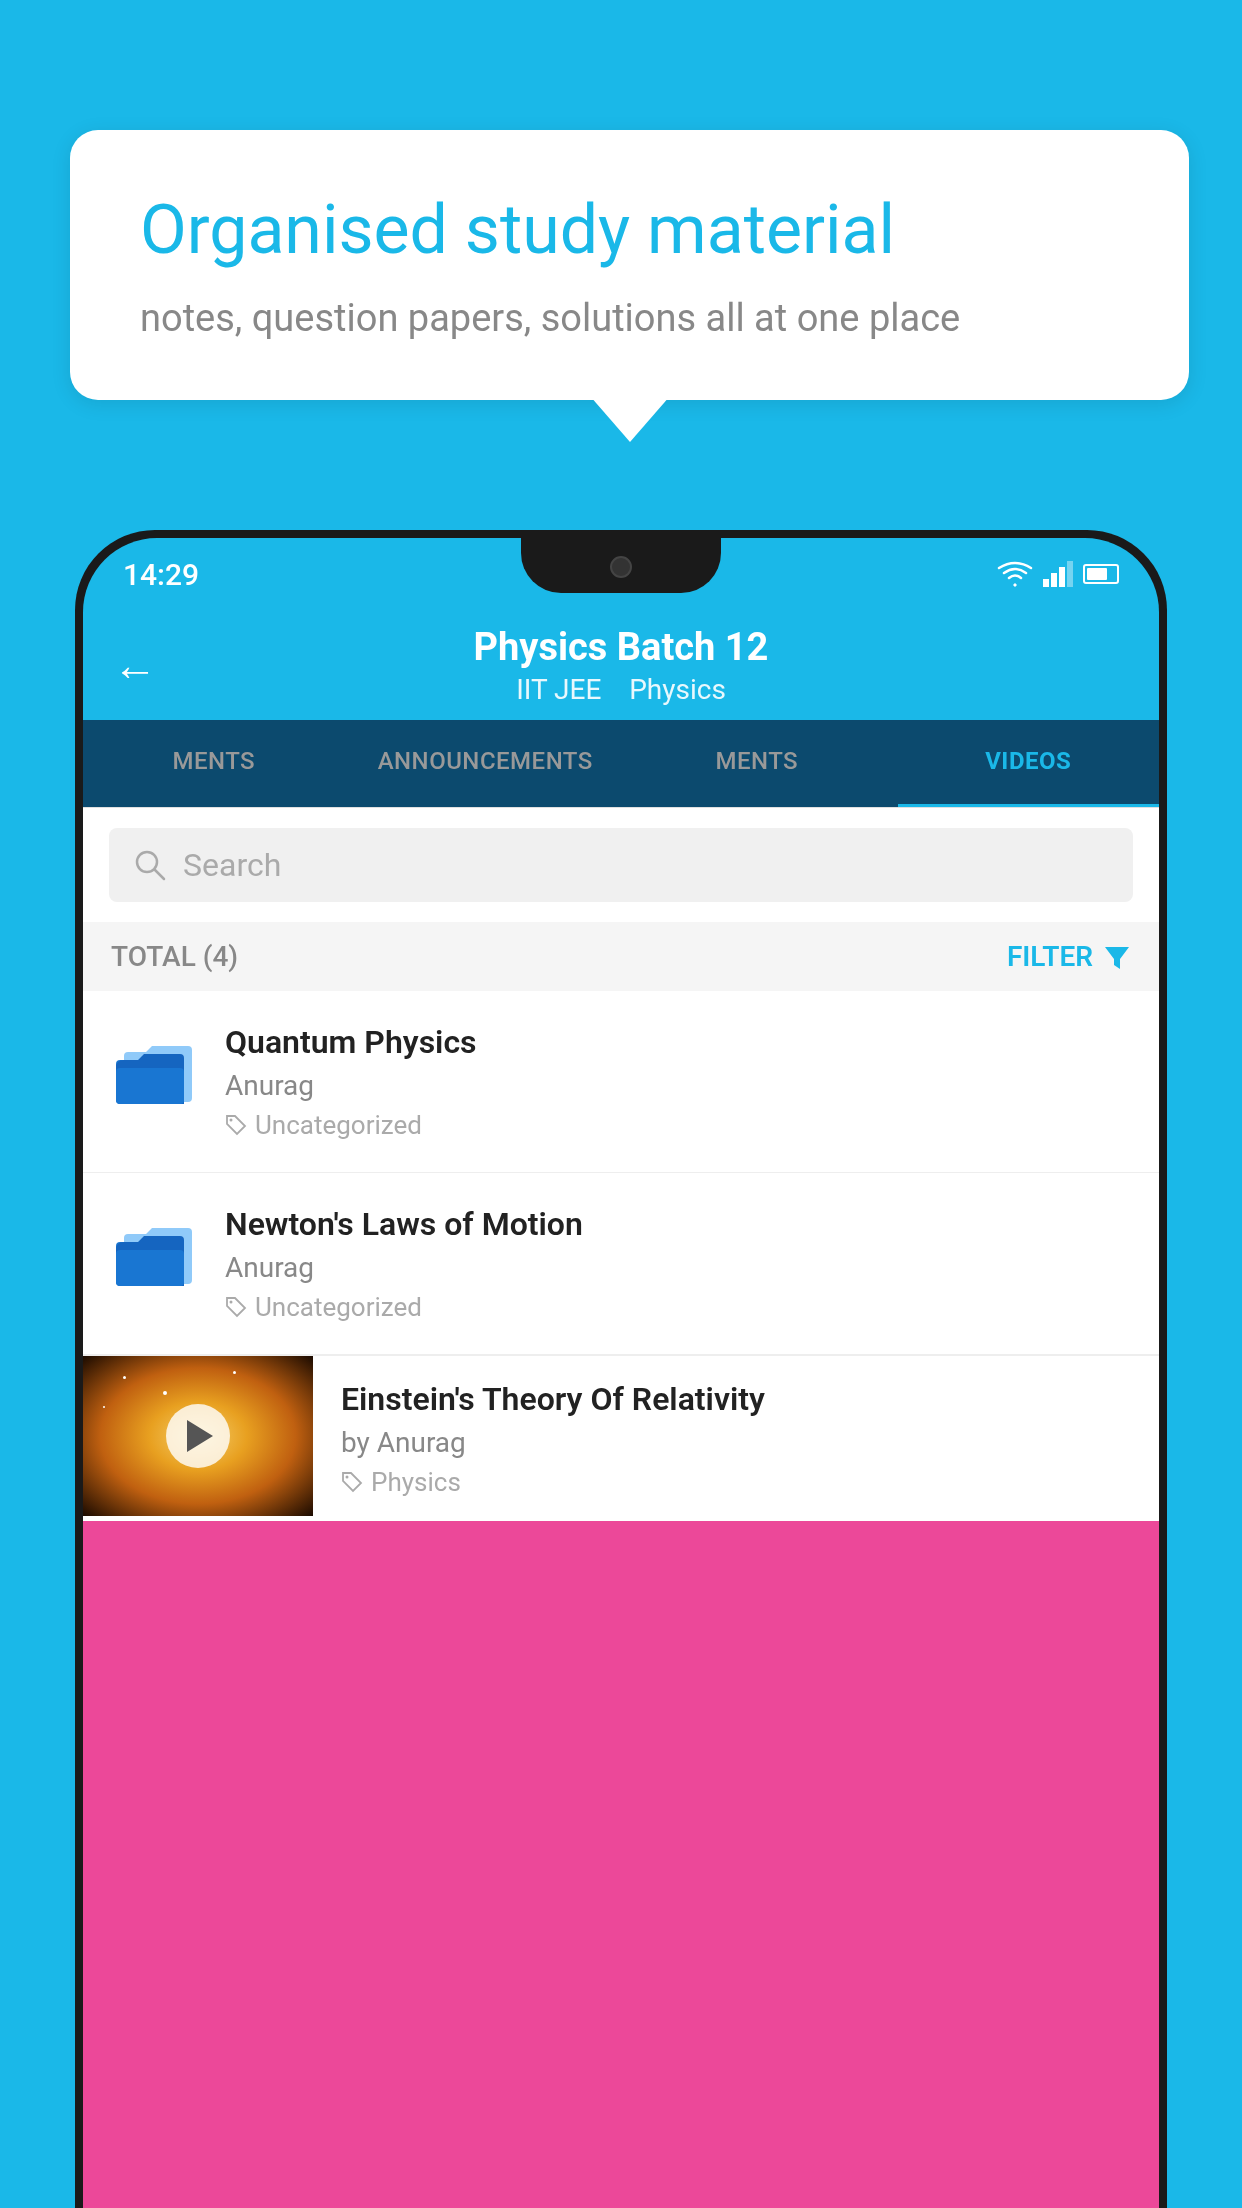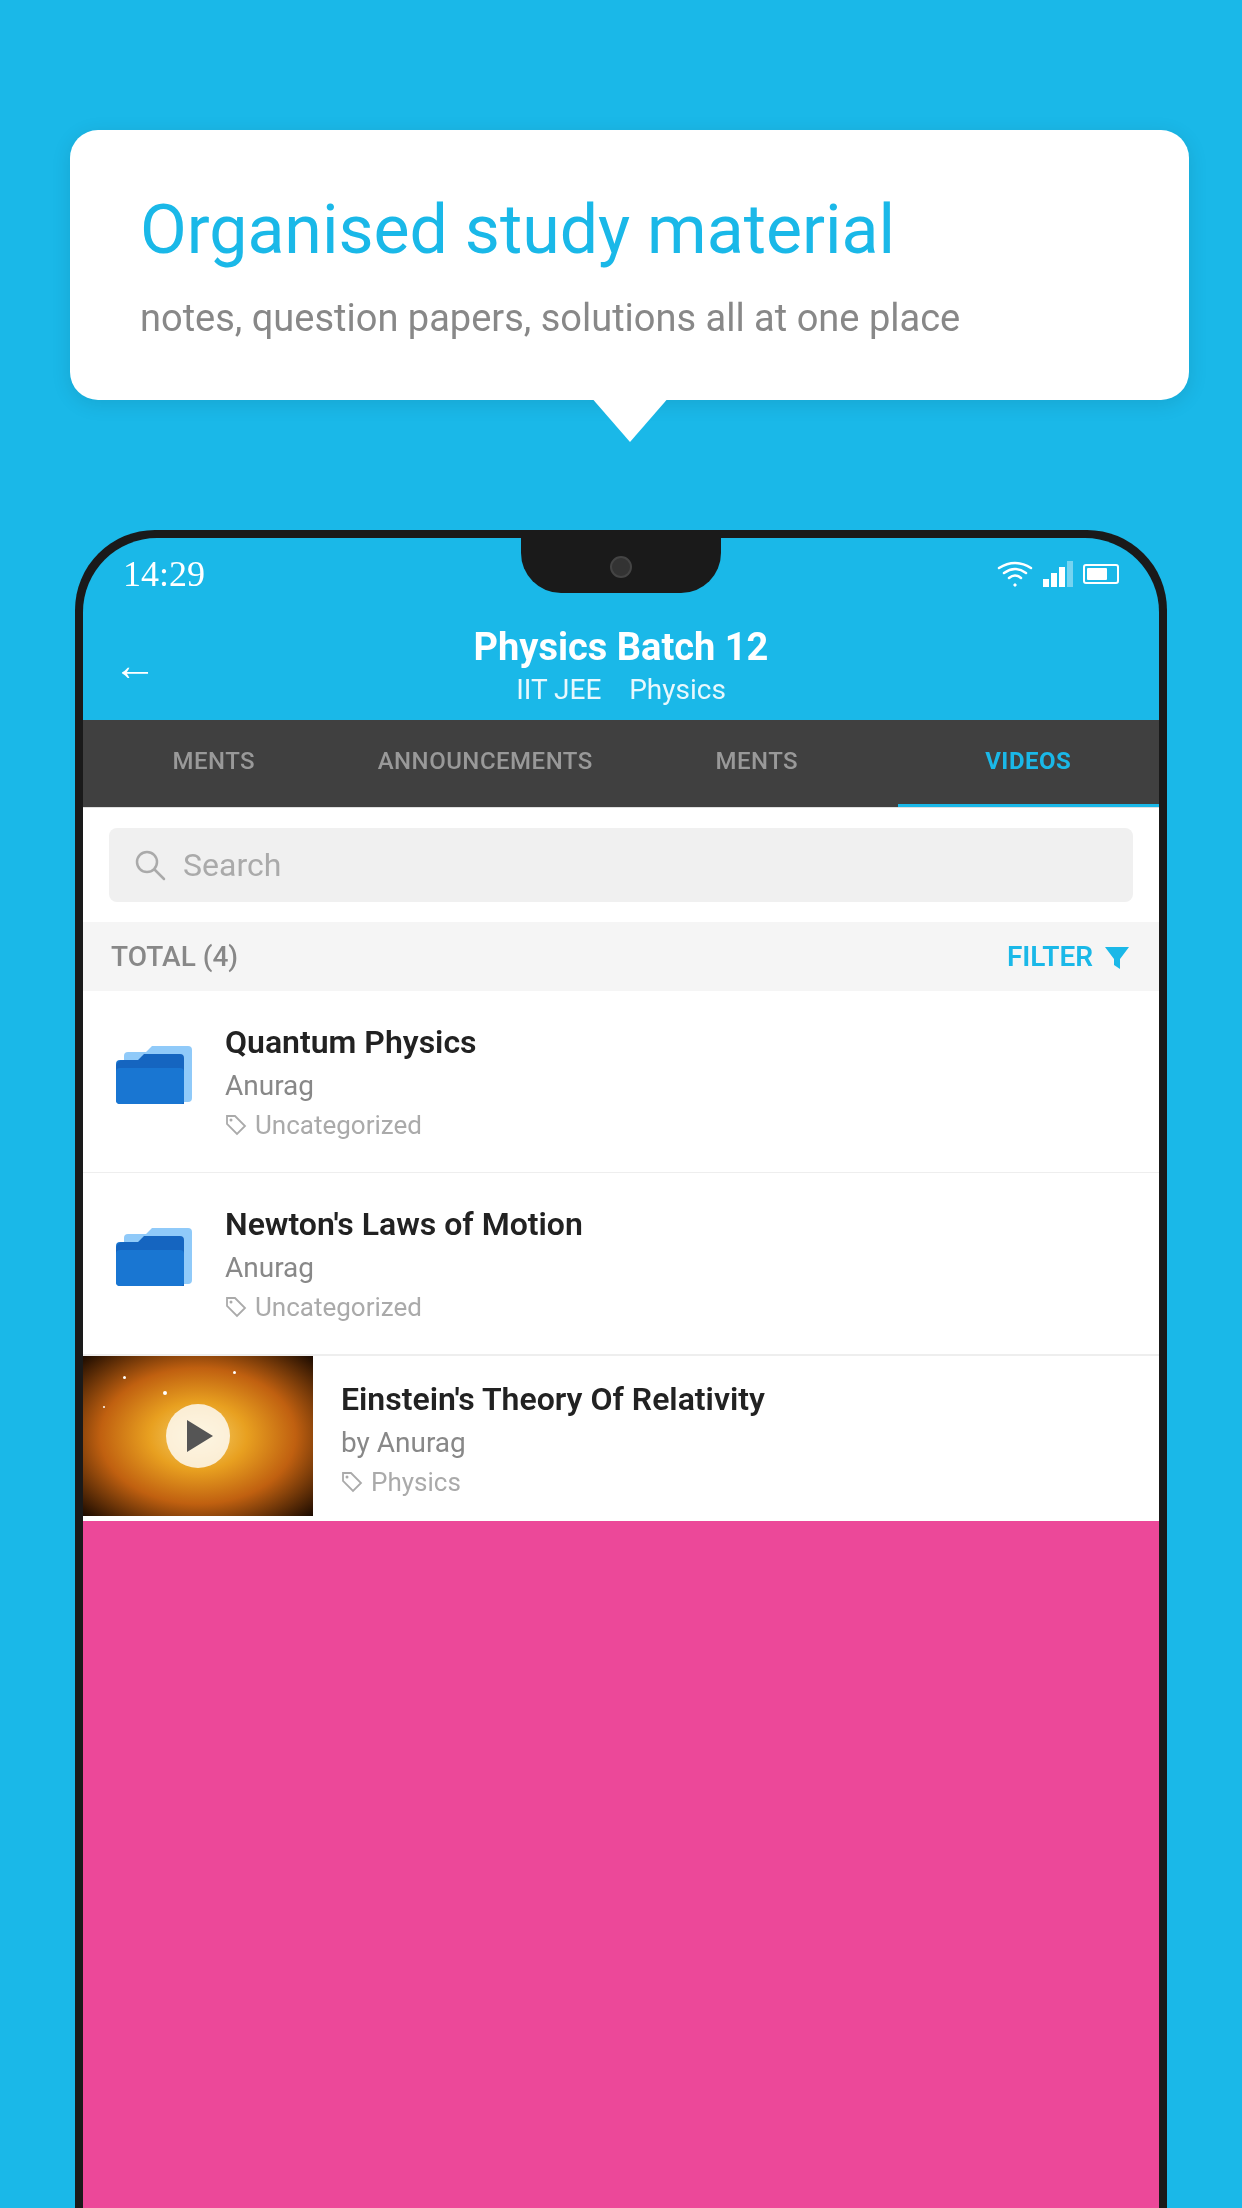--- a/index.html
+++ b/index.html
@@ -114,23 +114,22 @@
       background: #1ab8e8;
       display: flex;
       align-items: center;
       justify-content: space-between;
       padding: 0 40px;
       z-index: 50;
     }
 
     .status-time {
       color: white;
-      font-size: 36px;
+      font-size: 30px;
       font-weight: 500;
-      font-family: Liberation Serif, serif;
     }
 
     .status-icons {
       display: flex;
       align-items: center;
       gap: 10px;
     }
 
     .battery-icon {
       width: 36px;
@@ -188,21 +187,21 @@
       margin-top: 4px;
     }
 
     
     .tab-bar {
       position: absolute;
       top: 182px;
       left: 0;
       right: 0;
       height: 88px;
-      background: #404040;
+      background: #0c4a6e;
       display: flex;
       align-items: stretch;
       border-bottom: 1px solid #e0e0e0;
       overflow: hidden;
       gap: 10px;
     }
 
     .tab-item {
       flex: 1;
       display: flex;

